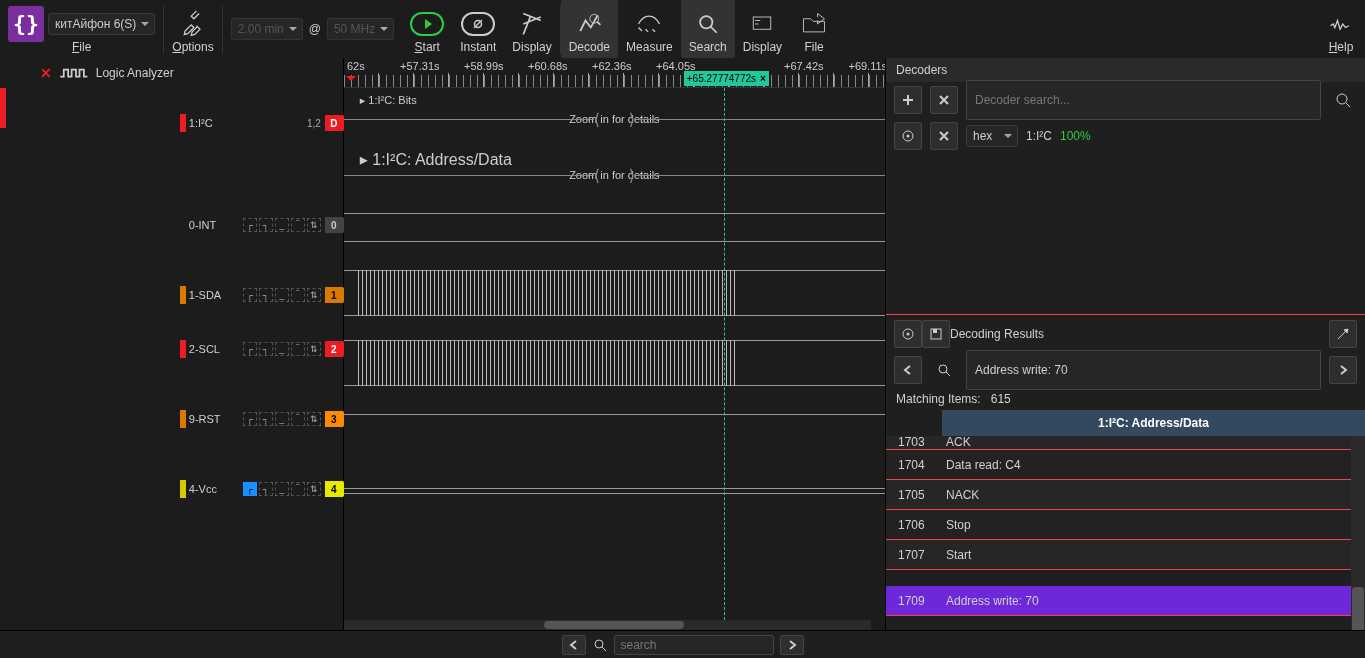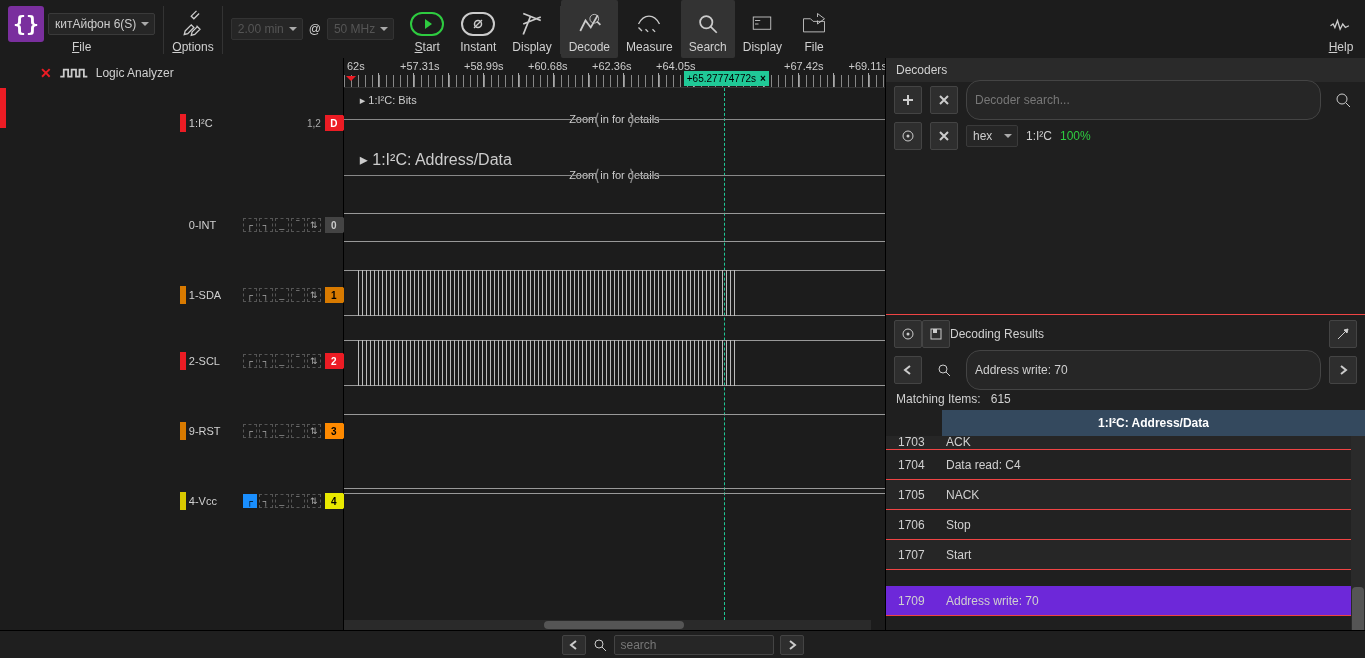--- a/index.html
+++ b/index.html
@@ -163,21 +163,21 @@
 .panel-header { height: 24px; display: flex; align-items: center; padding: 0 10px; font-size: 12px; background: #2a2a2a; }
 .panel-row { height: 36px; display: flex; align-items: center; padding: 0 8px; gap: 8px; }
 .sq-btn {
   width: 28px; height: 28px;
   display: inline-flex; align-items: center; justify-content: center;
   background: #2e2e2e; border: 1px solid #444; border-radius: 2px;
   color: #ccc;
 }
 .search-input {
   flex: 1; height: 40px;
-  background: #262626; border: 1px solid #444; border-radius: 14px;
+  background: #262626; border: 1px solid #444; border-radius: 2px;
   padding: 0 8px; display: flex; align-items: center;
 }
 .placeholder { color: #777; }
 .pct { color: #2ecc40; }
 .blank-area { flex: 1; background: #1f1f1f; }
 .results-header { height: 38px; display: flex; align-items: center; padding: 0 8px; background: #1f1f1f; border-top: 1px solid #ef4444; }
 .results-title { flex: 1; }
 .match-row { padding: 4px 10px; font-size: 12px; }
 .table-wrap { position: relative; }
 .table-headrow {
@@ -393,21 +393,21 @@
           <span class="ch-label">1-SDA</span>
           <span class="trig-icons">
             <span class="trig-btn" style="">┌</span>
             <span class="trig-btn">┐</span>
             <span class="trig-btn">_</span>
             <span class="trig-btn">‾</span>
             <span class="trig-btn">⇅</span>
           </span>
           <span class="lane-badge badge-orange">1</span>
         </div>
-        <div class="channel-row" style="margin-top: 48px;">
+        <div class="channel-row" style="margin-top: 36px;">
           <span class="ch-color ch-red"></span>
           <span class="ch-label">2-SCL</span>
           <span class="trig-icons">
             <span class="trig-btn" style="">┌</span>
             <span class="trig-btn">┐</span>
             <span class="trig-btn">_</span>
             <span class="trig-btn">‾</span>
             <span class="trig-btn">⇅</span>
           </span>
           <span class="lane-badge badge-red">2</span>

